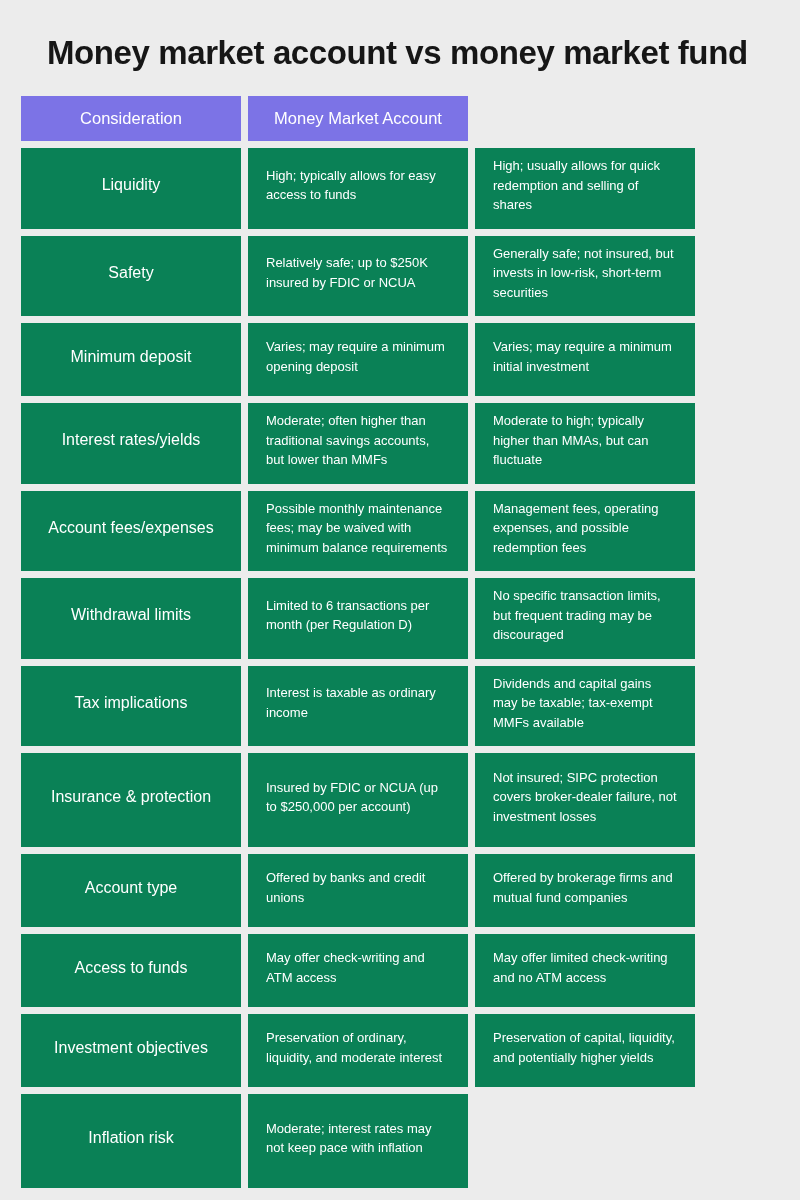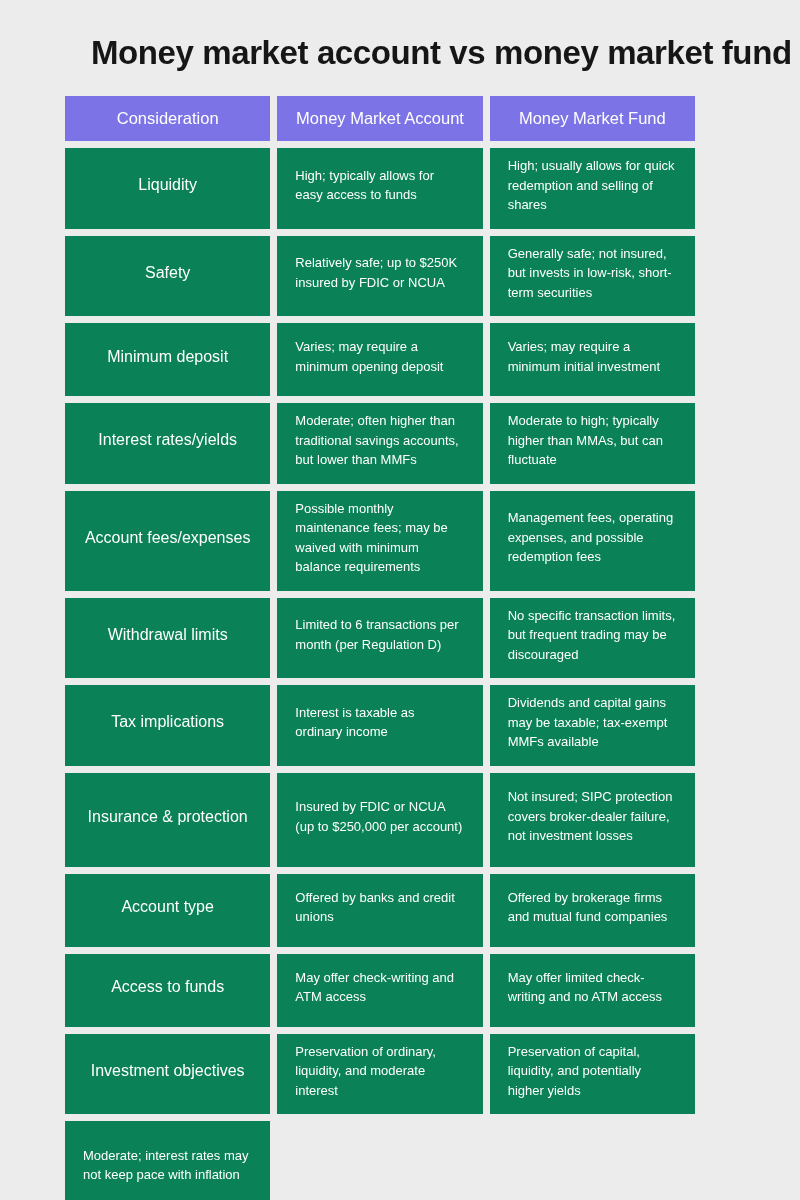--- a/index.html
+++ b/index.html
@@ -12,21 +12,21 @@
   * { box-sizing: border-box; }
   html, body {
     margin: 0;
     padding: 0;
     width: 800px;
     height: 1200px;
     background: var(--bg);
     font-family: "Liberation Sans", sans-serif;
     overflow: hidden;
   }
-  .page { width: 716px; height: 1200px; padding-left: 44px; }
+  .page { width: 716px; height: 1200px; }
   h1.title {
     margin: 0;
     padding: 34px 46px 24px 47px;
     font-size: 33px;
     font-weight: 600;
     letter-spacing: -0.4px;
     color: var(--ink);
     white-space: nowrap;
   }
   .table { margin: 0 21px; }
@@ -71,21 +71,20 @@
 </head>
 <body>
 
 <div class="page">
   <h1 class="title">Money market account vs money market fund</h1>
 
   <div class="table">
     <div class="row header-row" id="header-row">
         <div class="cell">Consideration</div>
         <div class="cell">Money Market Account</div>
-        <div class="cell">Money Market Fund</div>
       </div>
     <div id="rows">
         <div class="row body-row">
           <div class="cell label">Liquidity</div>
           <div class="cell value">High; typically allows for easy access to funds</div>
           <div class="cell value">High; usually allows for quick redemption and selling of shares</div>
         </div>
         <div class="row body-row">
           <div class="cell label">Safety</div>
           <div class="cell value">Relatively safe; up to $250K insured by FDIC or NCUA</div>
@@ -130,19 +129,20 @@
           <div class="cell label">Access to funds</div>
           <div class="cell value">May offer check-writing and ATM access</div>
           <div class="cell value">May offer limited check-writing and no ATM access</div>
         </div>
         <div class="row body-row">
           <div class="cell label">Investment objectives</div>
           <div class="cell value">Preservation of ordinary, liquidity, and moderate interest</div>
           <div class="cell value">Preservation of capital, liquidity, and potentially higher yields</div>
         </div>
         <div class="row body-row">
+          <div class="cell label">Inflation risk</div>
           <div class="cell value">Moderate; interest rates may not keep pace with inflation</div>
         </div>
       </div>
   </div>
 
   <div class="logo">Ledge</div>
 </div>
 
 </body></html>

